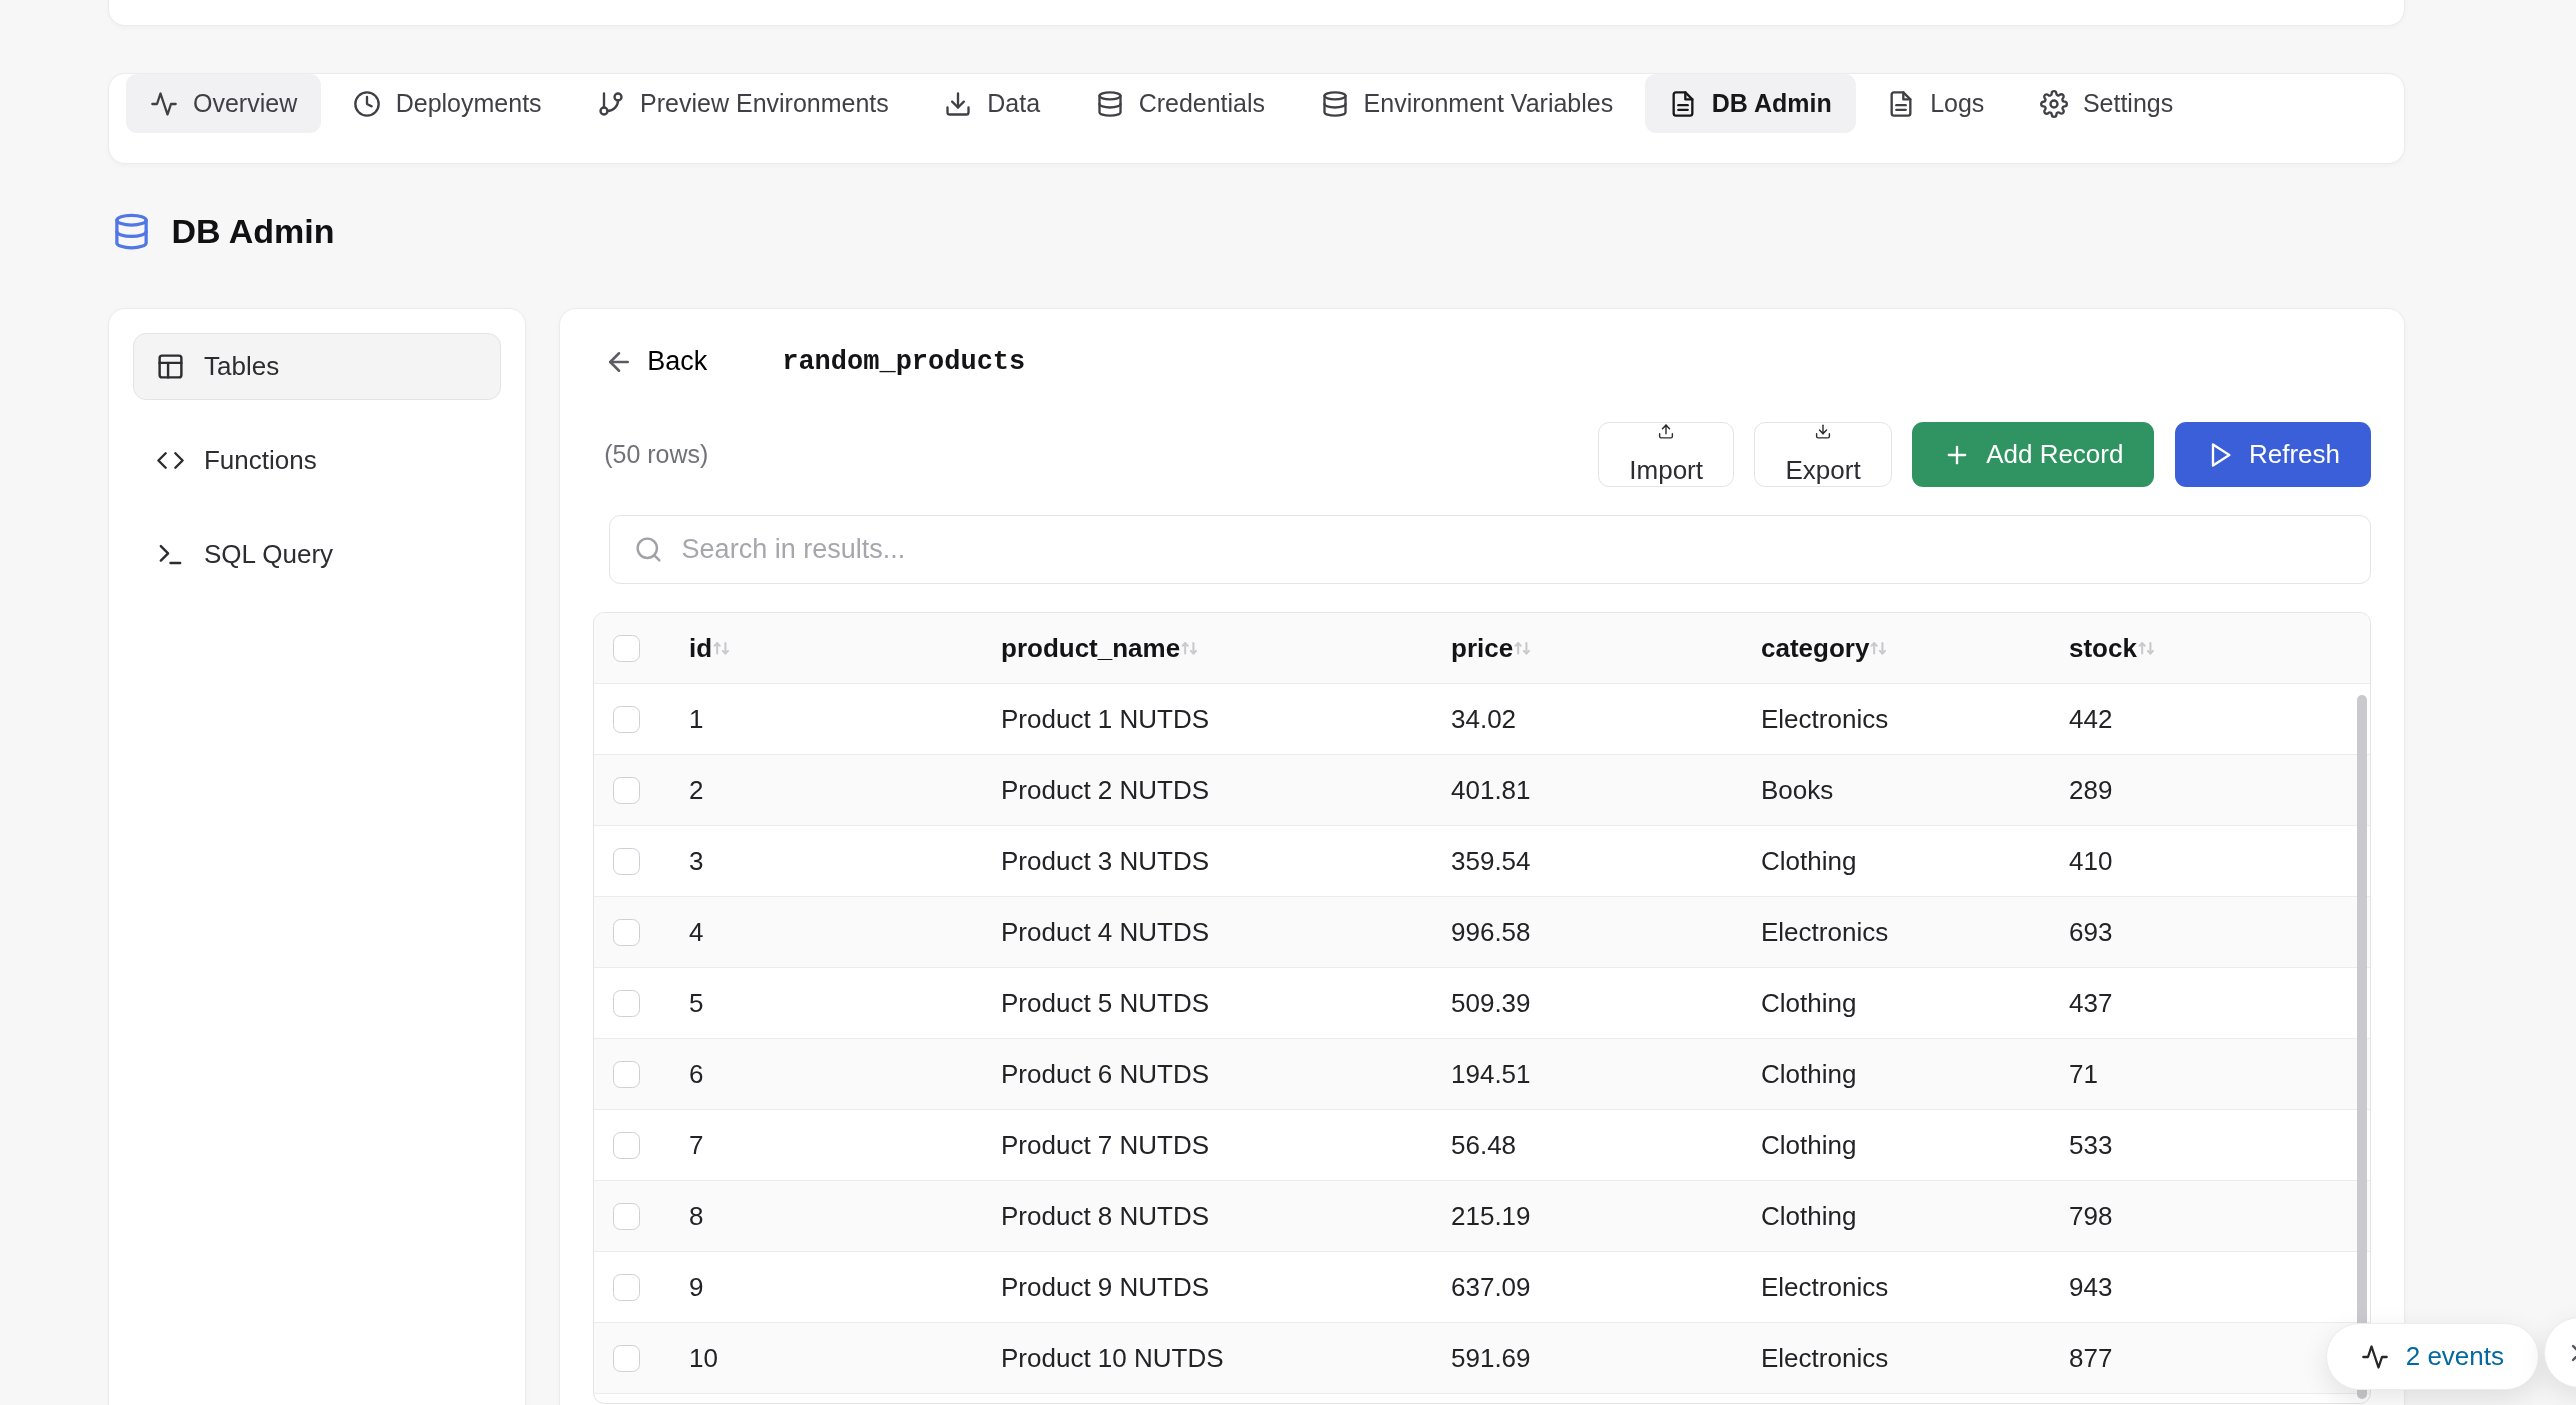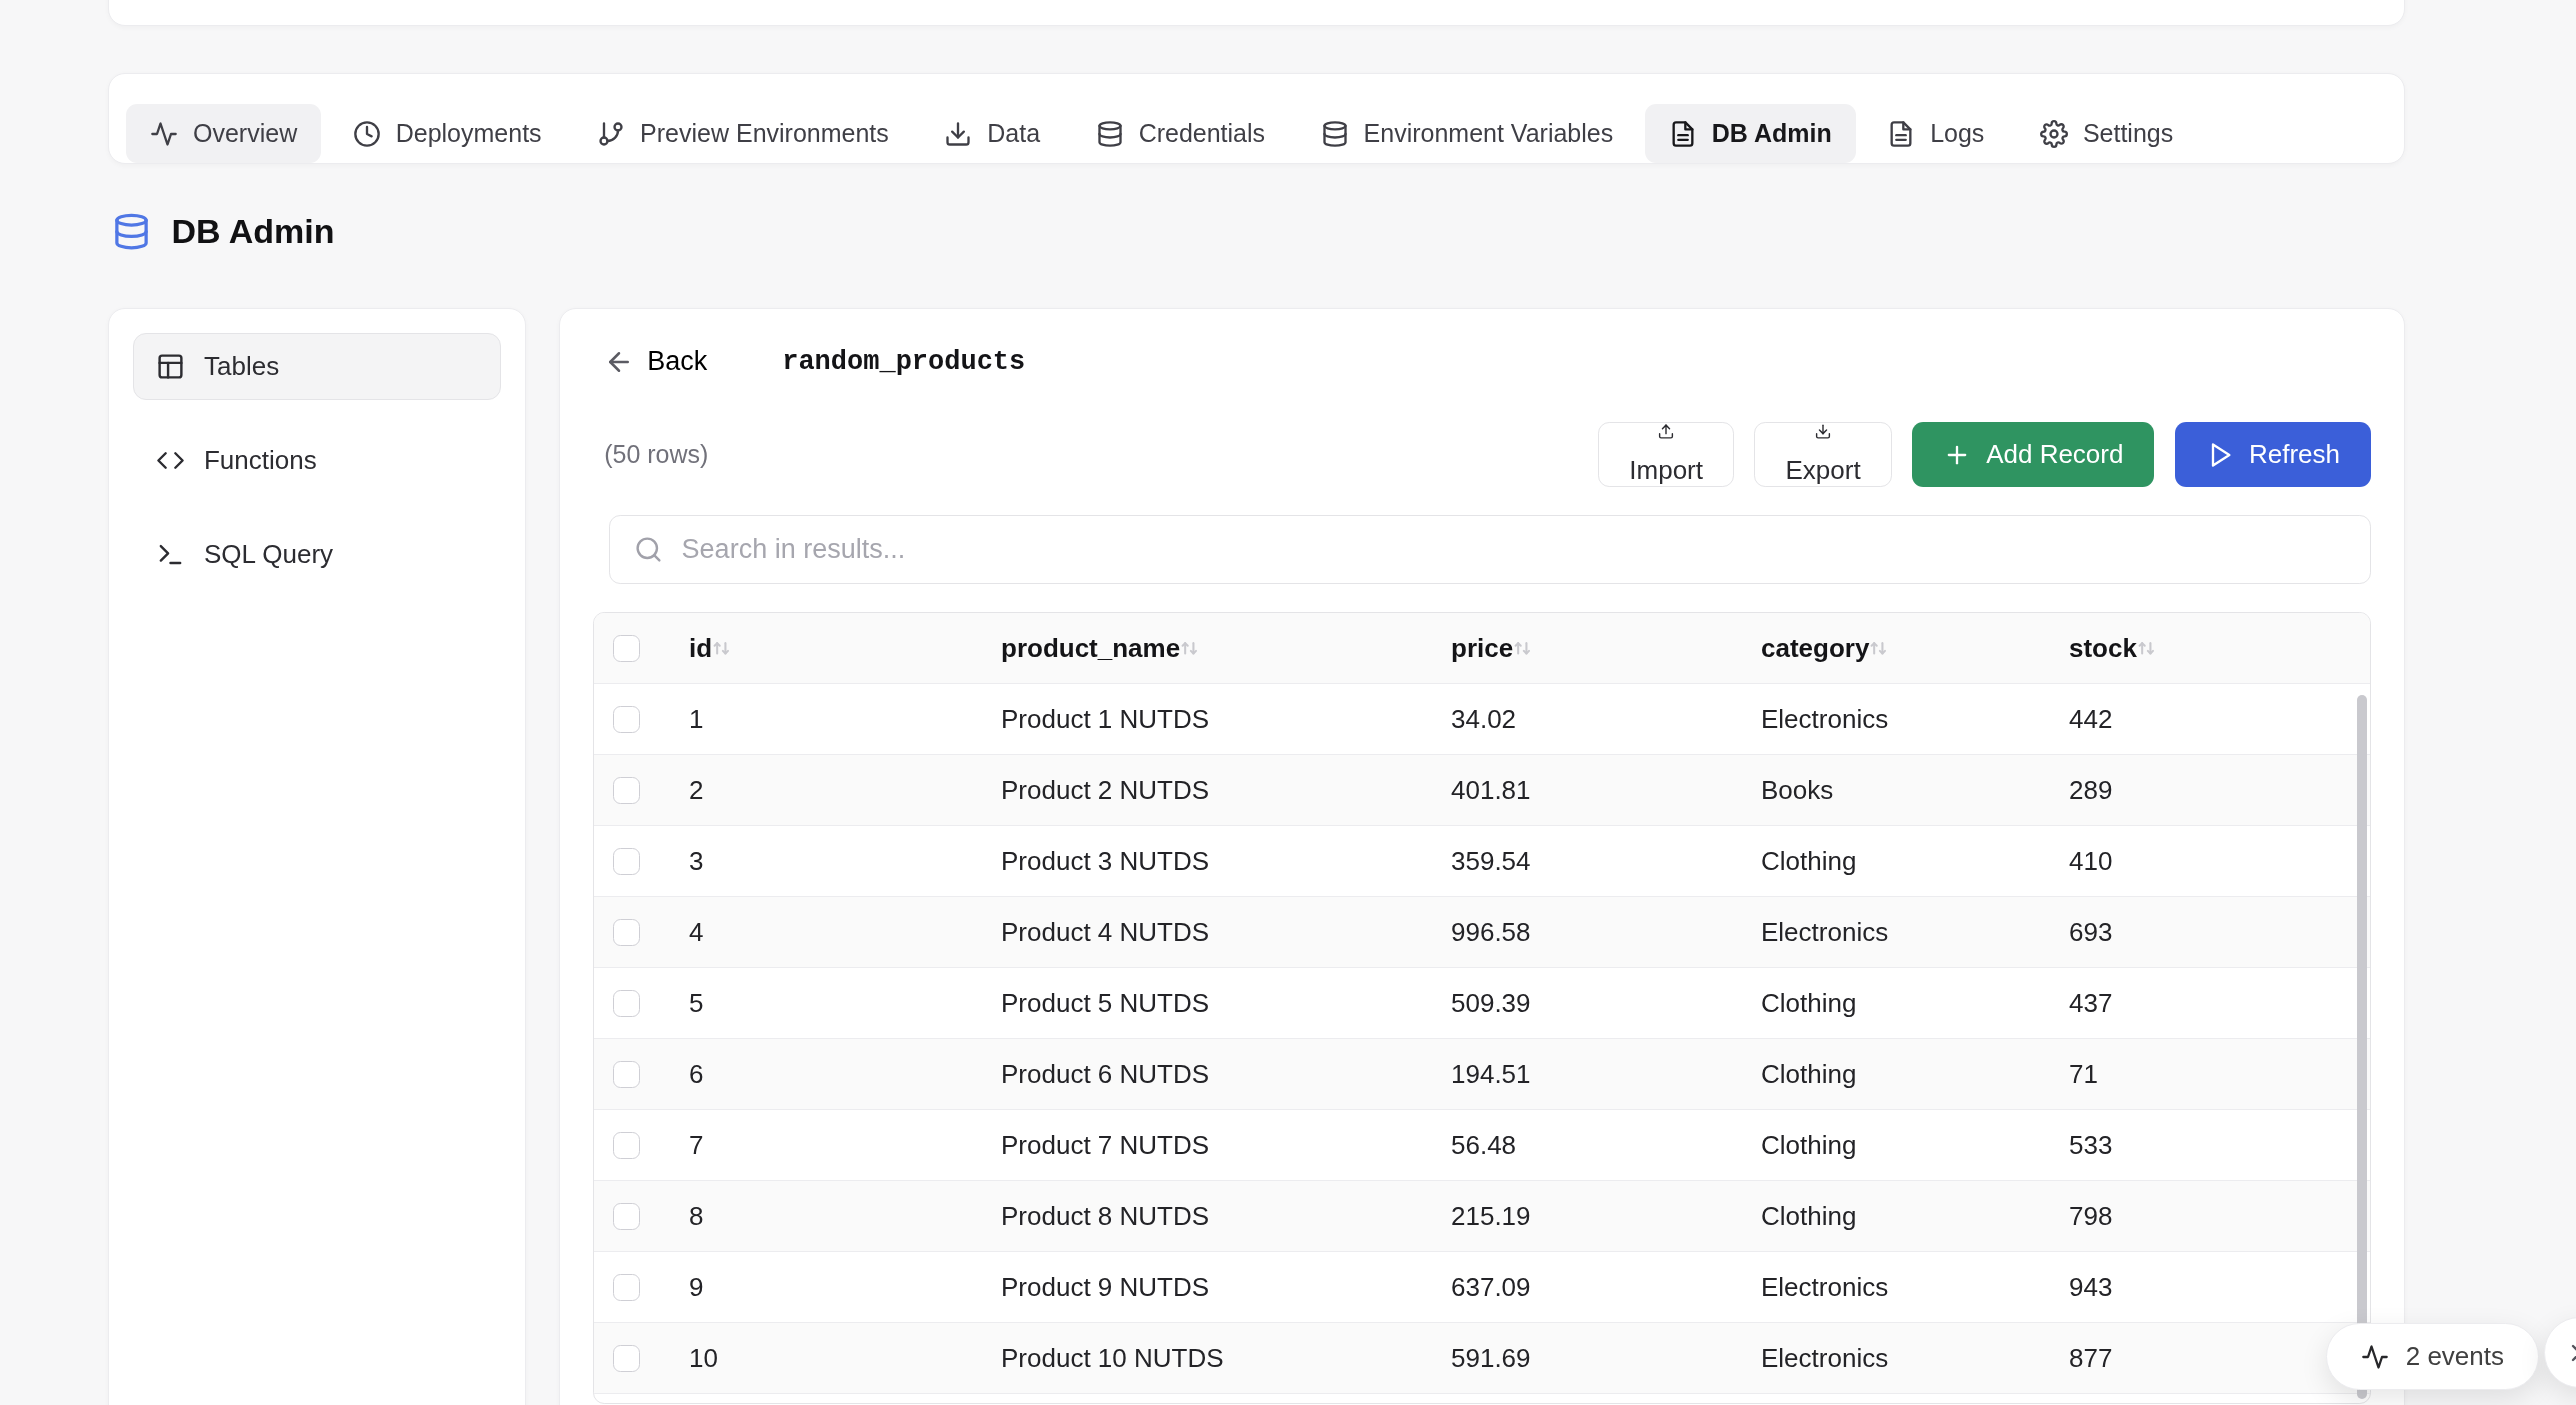--- a/index.html
+++ b/index.html
@@ -17,21 +17,21 @@
     border-radius: 17px;
     box-shadow: 0 1.9px 5.6px rgba(0,0,0,0.03);
   }
 
   
   .top-strip { position: absolute; left: 108px; right: 171px; top: -41px; height: 67px; }
 
   
   .top-nav {
     position: absolute; left: 108px; top: 73px; width: 2297px; height: 91px;
-    display: flex; align-items: flex-end; padding: 0 17px; gap: 7.5px;
+    display: flex; align-items: flex-start; padding: 0 17px; gap: 7.5px;
   }
   .nav-item {
     display: flex; align-items: center; gap: 15px;
     padding: 15px 24px; border-radius: 11.2px;
     font-size: 25px; color: #3f3f46; cursor: pointer; white-space: nowrap;
   }
   .nav-item svg { width: 28px; height: 28px; stroke: #3f3f46; }
   .nav-item.active { background: #f1f1f3; }
   .nav-item.strong { font-weight: 700; color: #18181b; }
   .nav-item.strong svg { stroke: #18181b; }
@@ -114,21 +114,21 @@
   .v-scrollbar {
     position: absolute; right: 2.8px; top: 82px; bottom: 3.7px; width: 10.3px;
     background: #c9c9ce; border-radius: 5.6px;
   }
 
   
   .toast {
     position: absolute; right: 37px; bottom: 15px; height: 67px;
     display: flex; align-items: center; gap: 17px; padding: 0 34px;
     background: #ffffff; border: 0.9px solid #ececef; border-radius: 931px;
-    box-shadow: 0 9.3px 28px rgba(0,0,0,0.10); font-size: 26px; font-weight: 500; color: #404040;
+    box-shadow: 0 9.3px 28px rgba(0,0,0,0.10); font-size: 26px; font-weight: 500; color: #0369a1;
   }
   .toast svg { width: 28px; height: 28px; stroke: #27272a; }
   .toast-close {
     position: absolute; right: -39px; bottom: 17px; width: 71px; height: 71px;
     background: #ffffff; border: 0.9px solid #ececef; border-radius: 50%;
     box-shadow: 0 9.3px 28px rgba(0,0,0,0.10);
     display: flex; align-items: center; justify-content: center; cursor: pointer;
   }
   .toast-close svg { width: 28px; height: 28px; stroke: #52525b; }
 

